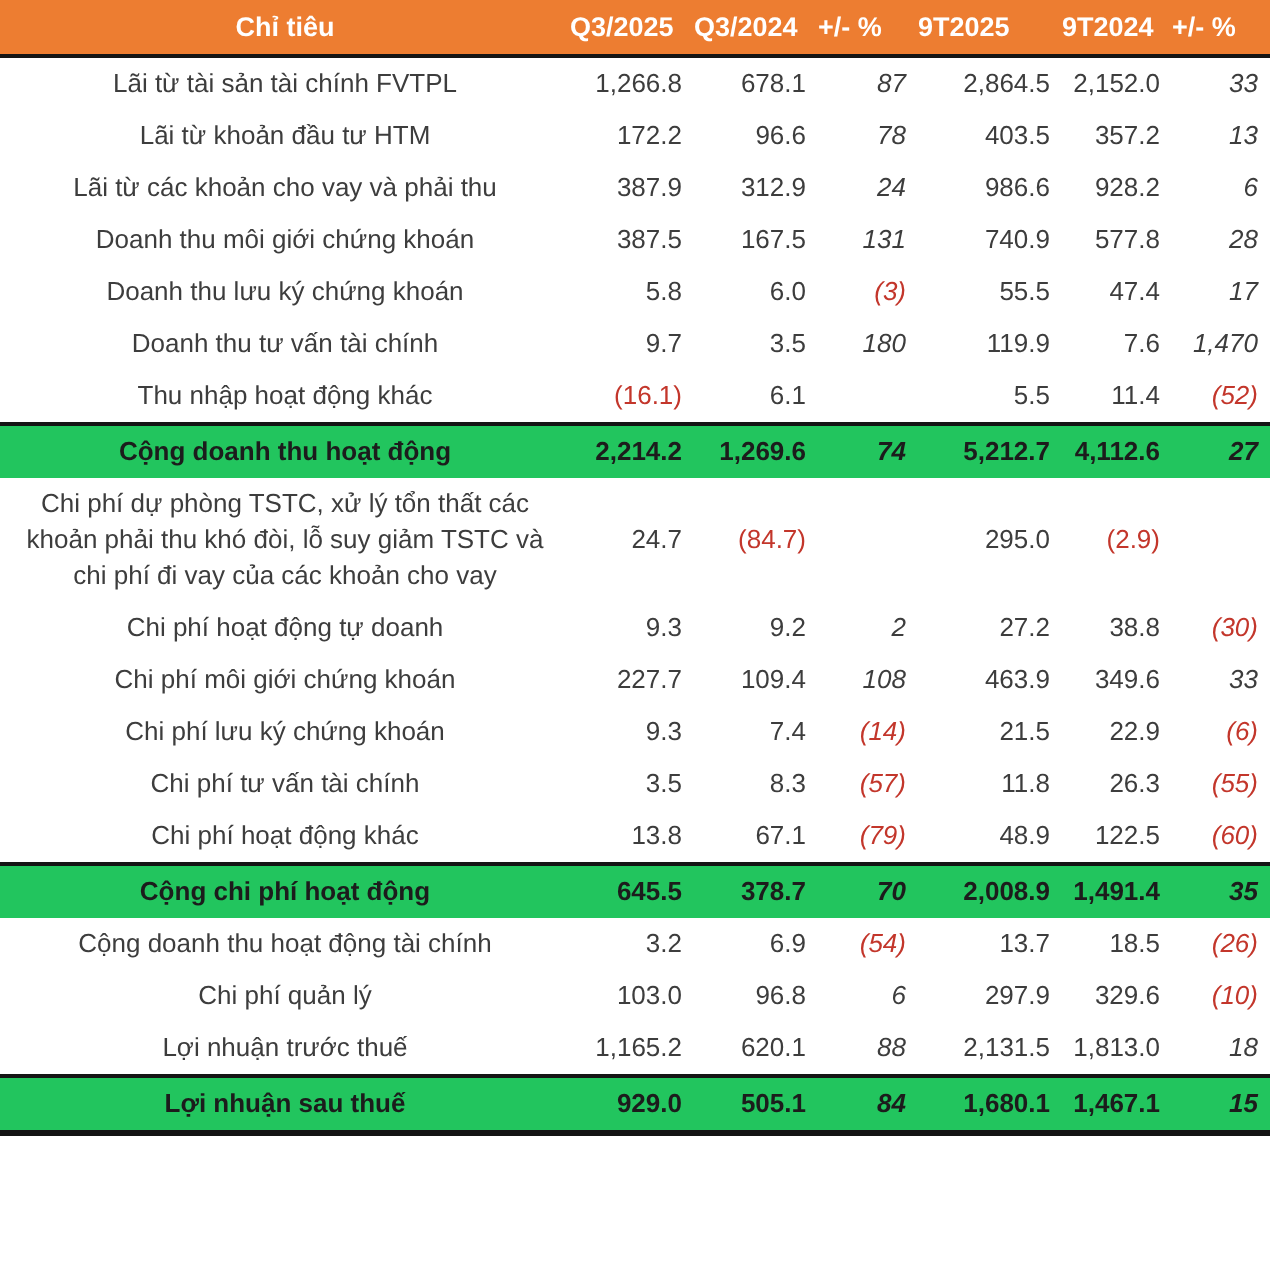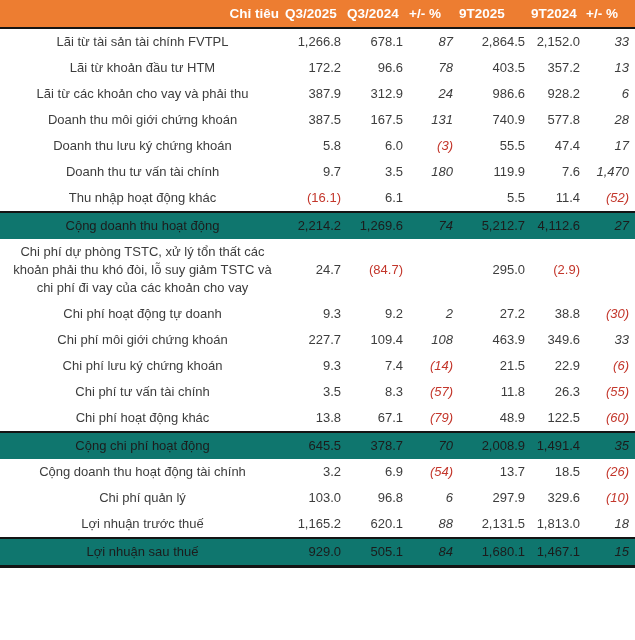--- a/index.html
+++ b/index.html
@@ -19,21 +19,21 @@
   table.fin th {
     background: #ED7D31;
     color: #ffffff;
     font-weight: bold;
     font-size: 13.5px;
     padding: 6px 6px 6px 0;
     text-align: left;
     white-space: nowrap;
   }
   table.fin th.label-col {
-    text-align: right;
+    text-align: center;
     padding-left: 6px;
   }
   table.fin thead tr {
     border-bottom: 2px solid #141414;
   }
   table.fin td {
     font-size: 13px;
     line-height: 18px;
     color: #3d3d3d;
     padding: 4px 6px 4px 0;
@@ -46,22 +46,22 @@
     padding-left: 6px;
     white-space: normal;
   }
   
   table.fin td:nth-child(4),
   table.fin td:nth-child(7) {
     font-style: italic;
   }
   table.fin tr.total td,
   table.fin tr.final td {
-    background: #0f766e;
-    font-weight: normal;
+    background: #22c55e;
+    font-weight: bold;
     color: #1c1c1c;
   }
   table.fin tr.total,
   table.fin tr.final {
     border-top: 2px solid #141414;
   }
   table.fin tr.final {
     border-bottom: 3px solid #141414;
   }
   table.fin td.neg {

